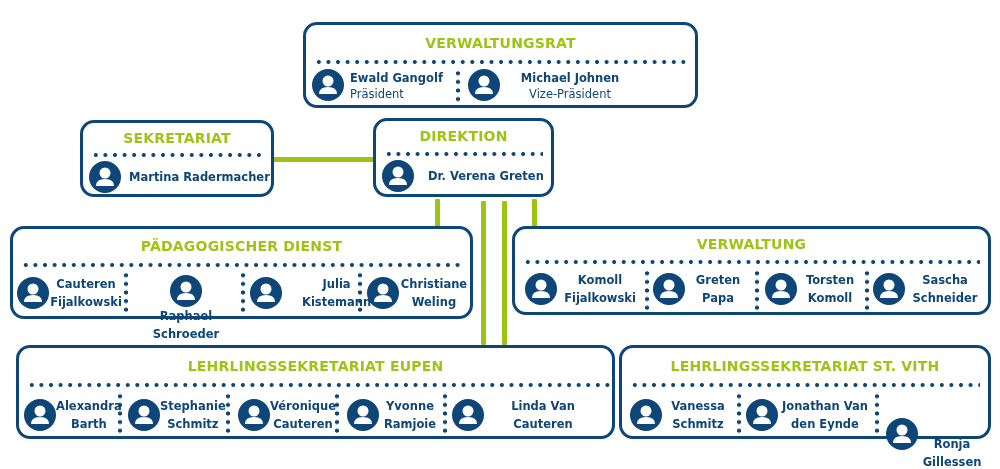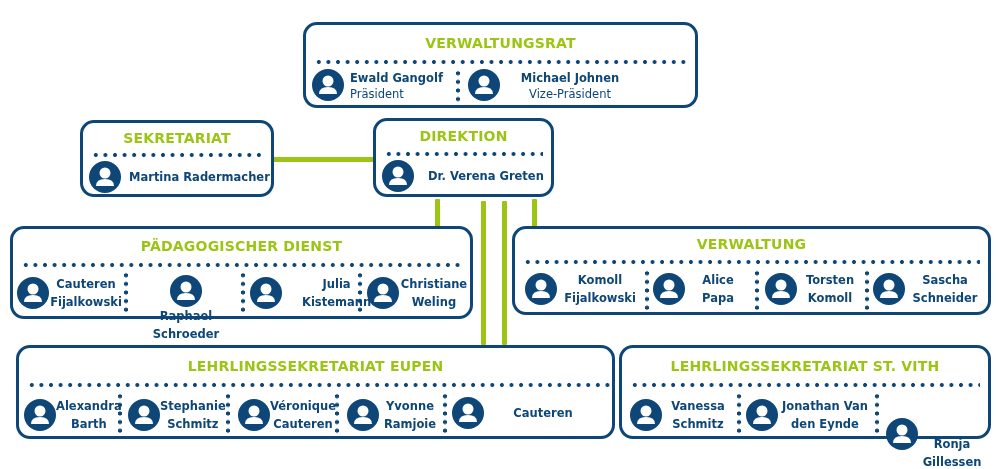--- a/index.html
+++ b/index.html
@@ -187,21 +187,21 @@
       </div>
   </div>
   <div class="person" style="left:138px; top:42px; width:98px;">
     <div class="avatar">
         <svg width="32" height="32" viewBox="0 0 32 32">
           <circle cx="16" cy="12" r="5.5" fill="#fff"></circle>
           <path d="M7 25 Q7 18 16 18 Q25 18 25 25 Z" fill="#fff"></path>
         </svg>
       </div>
     <div class="pname" style="flex:1;">
-        <div>Alice</div>
+        <div>Greten</div>
         <div>Papa</div>
       </div>
   </div>
   <div class="person" style="left:250px; top:42px; width:98px;">
     <div class="avatar">
         <svg width="32" height="32" viewBox="0 0 32 32">
           <circle cx="16" cy="12" r="5.5" fill="#fff"></circle>
           <path d="M7 25 Q7 18 16 18 Q25 18 25 25 Z" fill="#fff"></path>
         </svg>
       </div>
@@ -281,20 +281,21 @@
       </div>
   </div>
   <div class="person" style="left:433px; top:49px; width:150px;">
     <div class="avatar">
         <svg width="32" height="32" viewBox="0 0 32 32">
           <circle cx="16" cy="12" r="5.5" fill="#fff"></circle>
           <path d="M7 25 Q7 18 16 18 Q25 18 25 25 Z" fill="#fff"></path>
         </svg>
       </div>
     <div class="pname" style="flex:1;">
+        <div>Linda Van</div>
         <div>Cauteren</div>
       </div>
   </div>
 </div>
 
 <div class="box" style="left:619px; top:345px; width:372px; height:94px;">
   <div class="title" style="top:10px;">LEHRLINGSSEKRETARIAT ST. VITH</div>
   <div class="hdots" style="top:35px;"></div>
   <div class="vdots" style="left:115px; top:44px; height:44px;"></div>
   <div class="vdots" style="left:253px; top:44px; height:44px;"></div>

